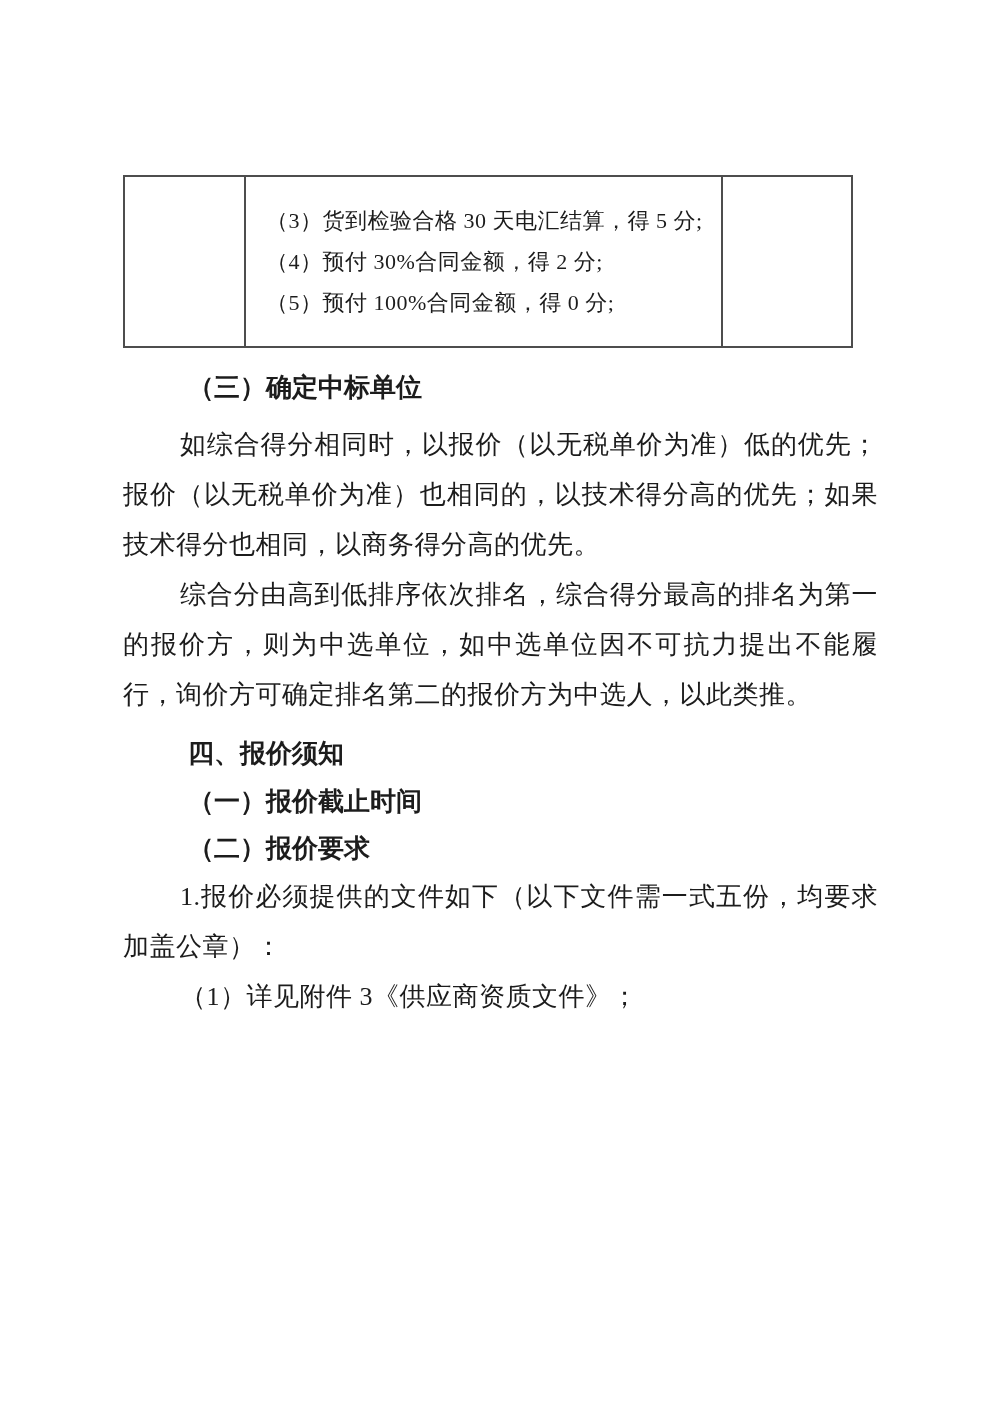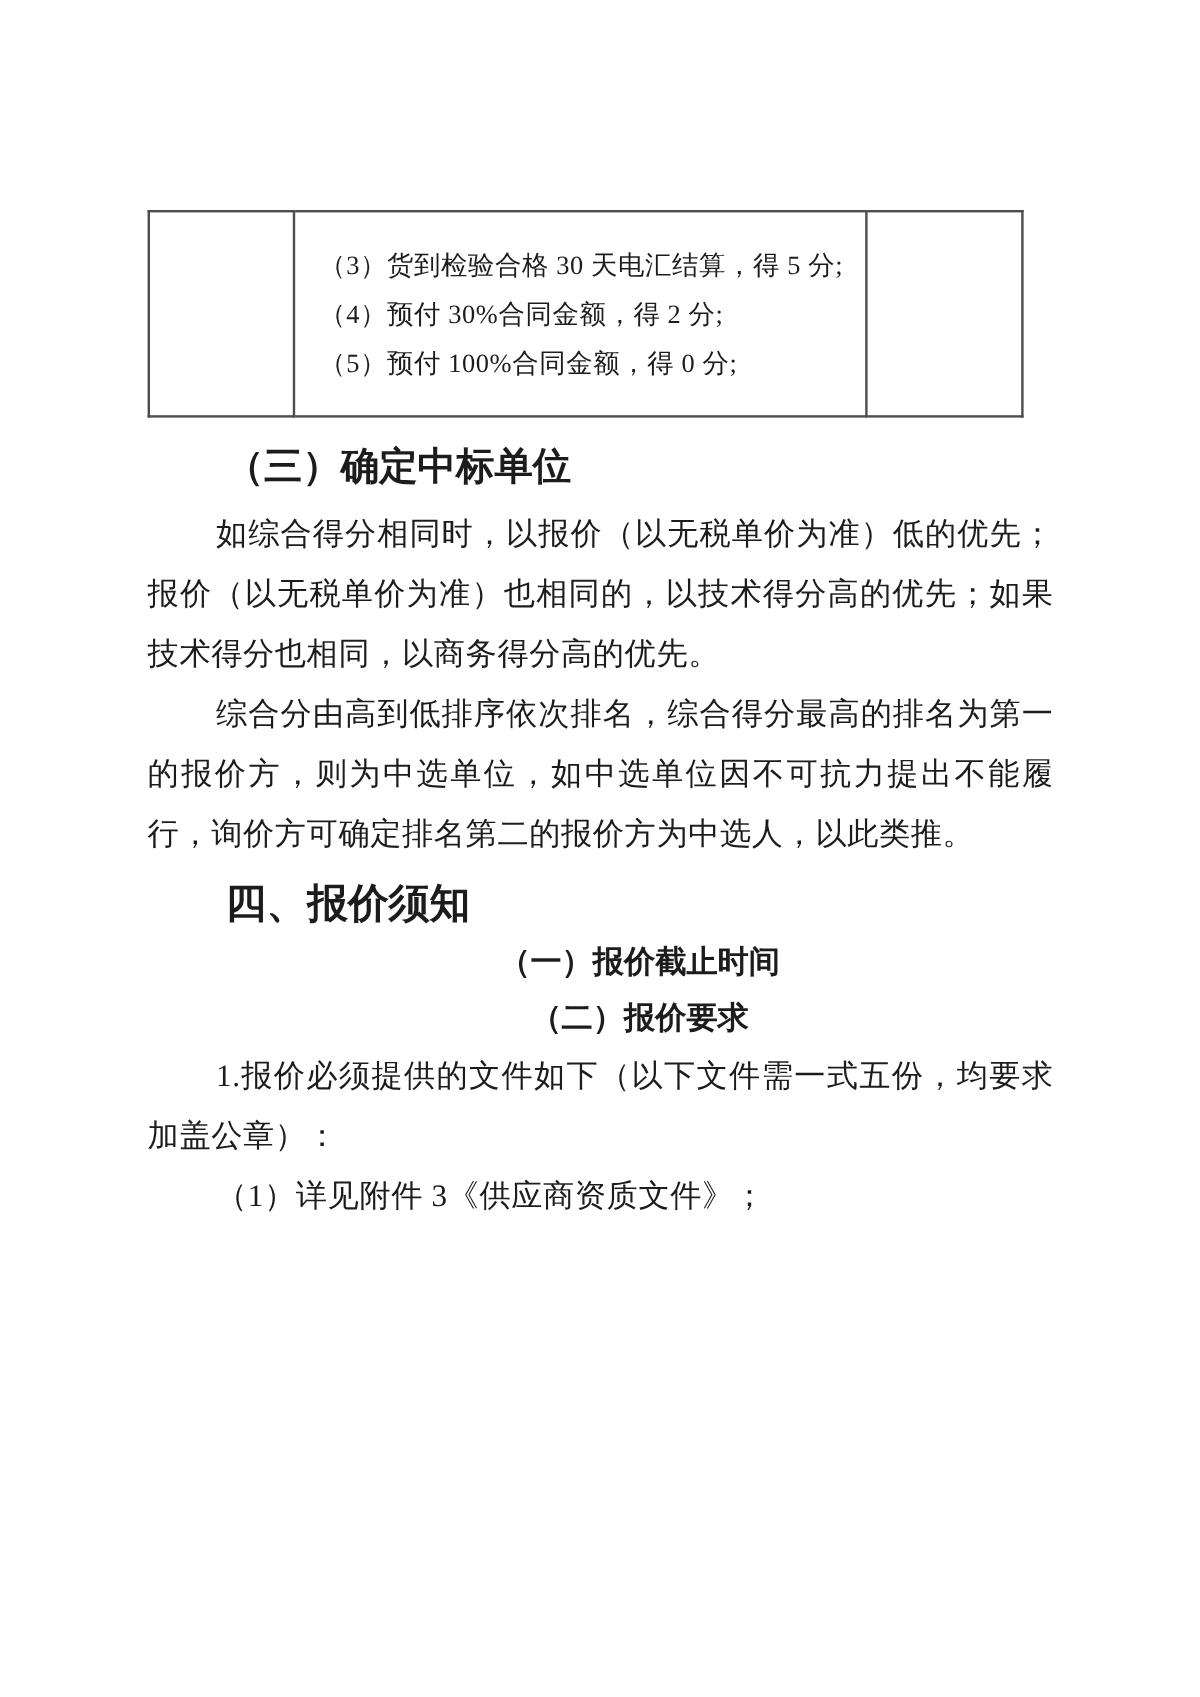--- a/index.html
+++ b/index.html
@@ -55,41 +55,40 @@
   }
   .content p {
     margin: 0;
     font-size: 26px;
     line-height: 50px;
     text-align: justify;
     text-indent: 57px;
     letter-spacing: 0.5px;
   }
   .h-kai {
-    font-size: 32px;
+    font-size: 26px;
     font-weight: 700;
     line-height: 52px;
     margin: 10px 0 6px 0;
     text-indent: 65px;
   }
   .h-hei {
     font-family: "Liberation Sans", "DejaVu Sans", sans-serif;
-    font-size: 34px;
+    font-size: 26px;
     font-weight: 700;
     line-height: 50px;
     margin: 8px 0 0 0;
     text-indent: 65px;
   }
   .h-sub {
     font-size: 26px;
     font-weight: 700;
     line-height: 47px;
     margin: 0;
     text-indent: 65px;
-    text-align: center;
   }
   .tight { line-height: 47px; }
 
   
   .page-number {
     position: absolute;
     top: 1308px;
     right: 118px;
     font-size: 22px;
     letter-spacing: 4px;

